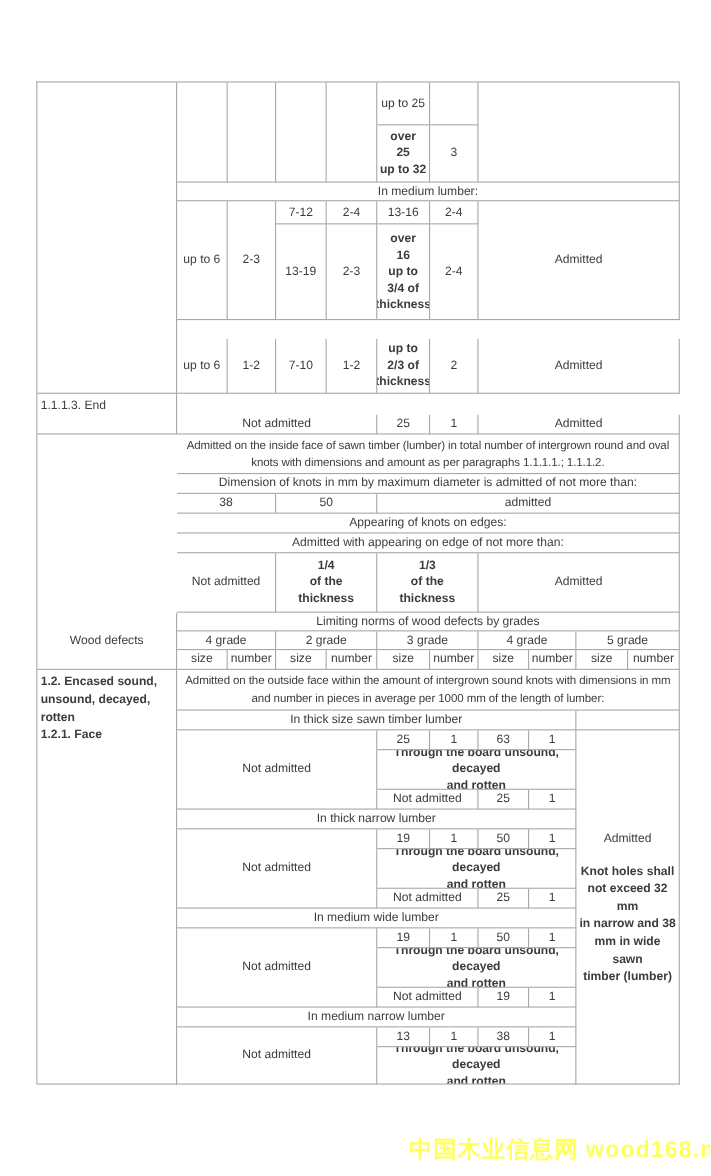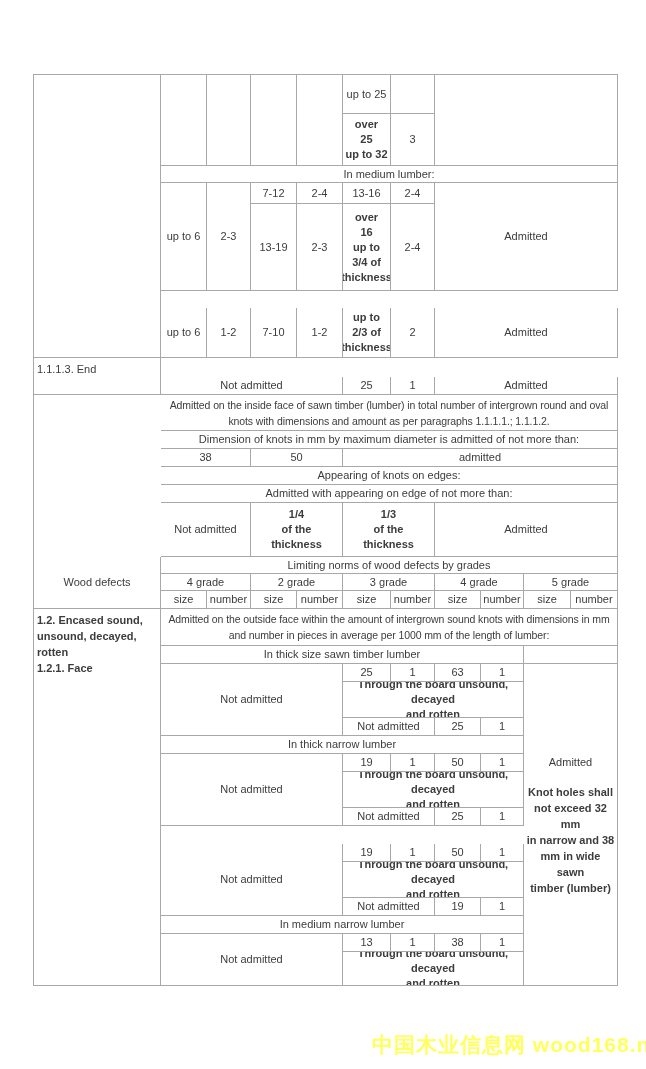--- a/index.html
+++ b/index.html
@@ -140,20 +140,21 @@
     <div class="c" style="grid-area:25/6/26/7">19</div>
     <div class="c" style="grid-area:25/7/26/8">1</div>
     <div class="c" style="grid-area:25/8/26/9">50</div>
     <div class="c" style="grid-area:25/9/26/10">1</div>
     <div class="c pre" style="grid-area:26/6/27/10">Through the board unsound, decayed
 and rotten</div>
     <div class="c" style="grid-area:27/6/28/8">Not admitted</div>
     <div class="c" style="grid-area:27/8/28/9">25</div>
     <div class="c" style="grid-area:27/9/28/10">1</div>
 
+    <div class="c" style="grid-area:28/2/29/10">In medium wide lumber</div>
     <div class="c" style="grid-area:29/2/32/6">Not admitted</div>
     <div class="c" style="grid-area:29/6/30/7">19</div>
     <div class="c" style="grid-area:29/7/30/8">1</div>
     <div class="c" style="grid-area:29/8/30/9">50</div>
     <div class="c" style="grid-area:29/9/30/10">1</div>
     <div class="c pre" style="grid-area:30/6/31/10">Through the board unsound, decayed
 and rotten</div>
     <div class="c" style="grid-area:31/6/32/8">Not admitted</div>
     <div class="c" style="grid-area:31/8/32/9">19</div>
     <div class="c" style="grid-area:31/9/32/10">1</div>

